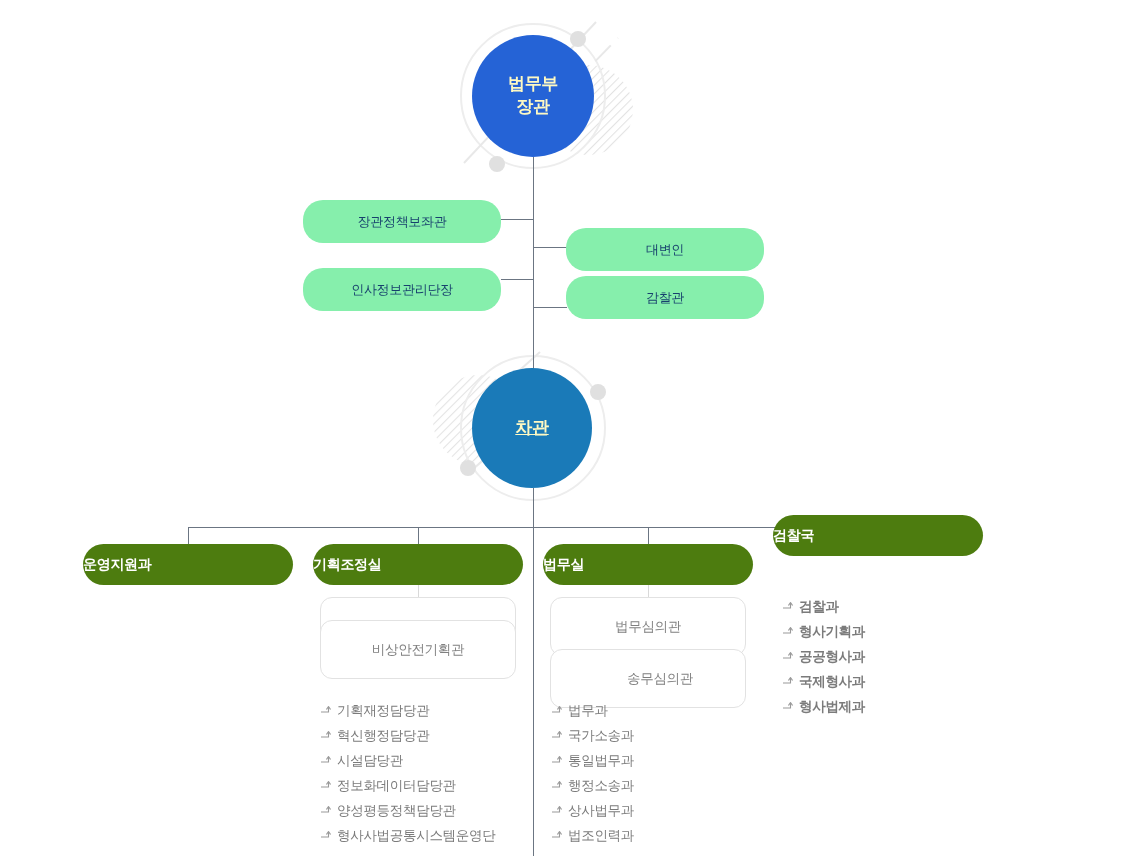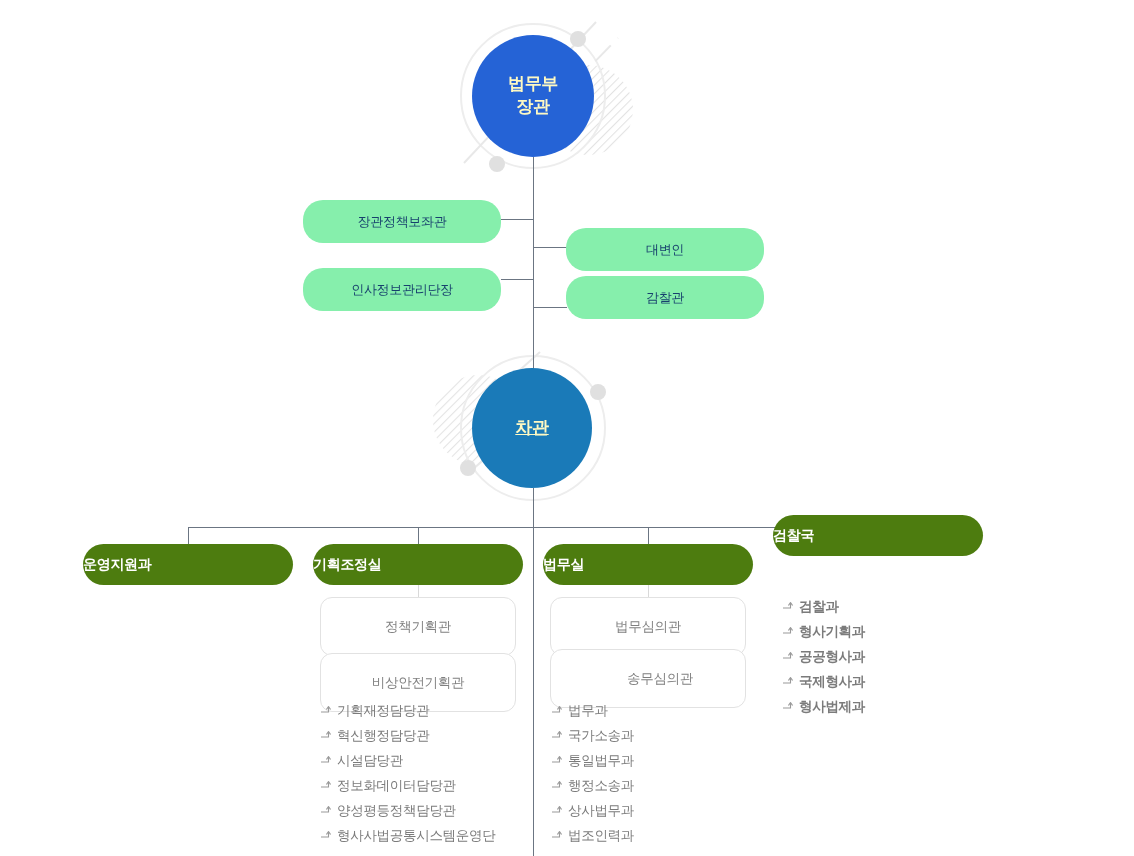--- a/index.html
+++ b/index.html
@@ -242,21 +242,21 @@
   <div class="dept-box" style="left:543px; top:544px; width:210px;">
     <span>법무실</span>
   </div>
   <div class="dept-box" style="left:773px; top:515px; width:210px;">
     <span>검찰국</span>
   </div>
 
   <div class="sub-box" style="left:320px; top:597px; width:196px;">
     <span>정책기획관</span>
   </div>
-  <div class="sub-box" style="left:320px; top:653px; width:196px;text-align:right;">
+  <div class="sub-box" style="left:320px; top:620px; width:196px;text-align:right;">
     <span>비상안전기획관</span>
   </div>
 
   <div class="sub-box" style="left:550px; top:597px; width:196px;">
     <span>법무심의관</span>
   </div>
   <div class="sub-box" style="left:550px; top:649px; width:196px;padding-left:24px;">
     <span>송무심의관</span>
   </div>
 

